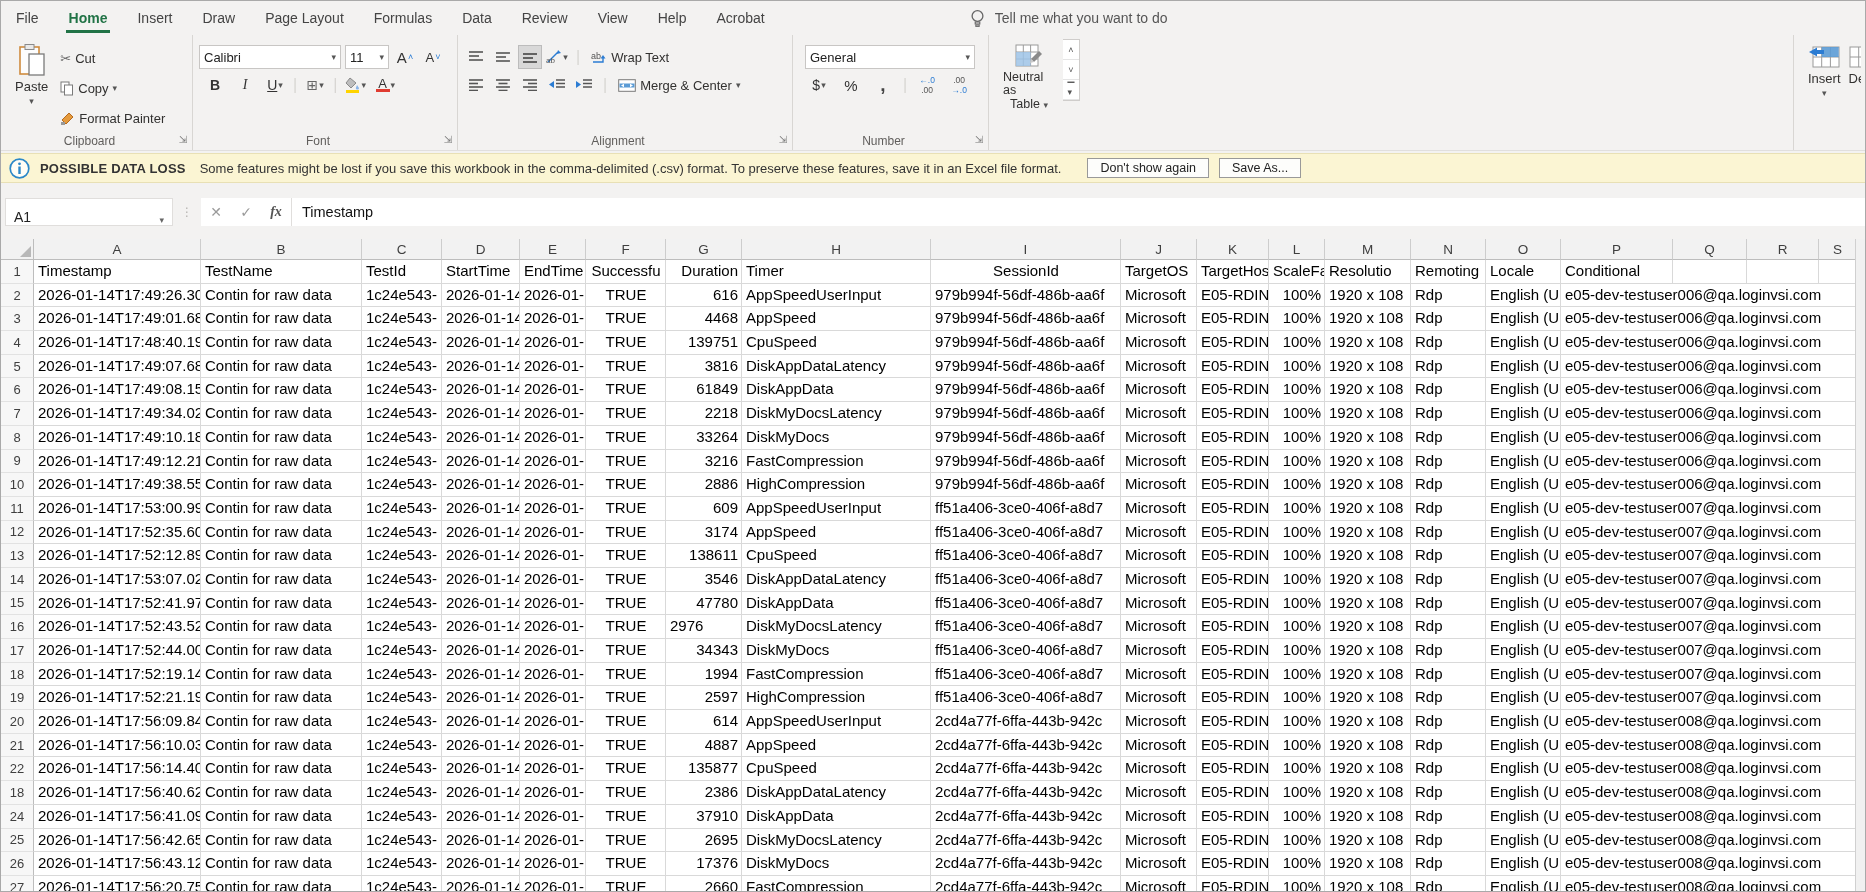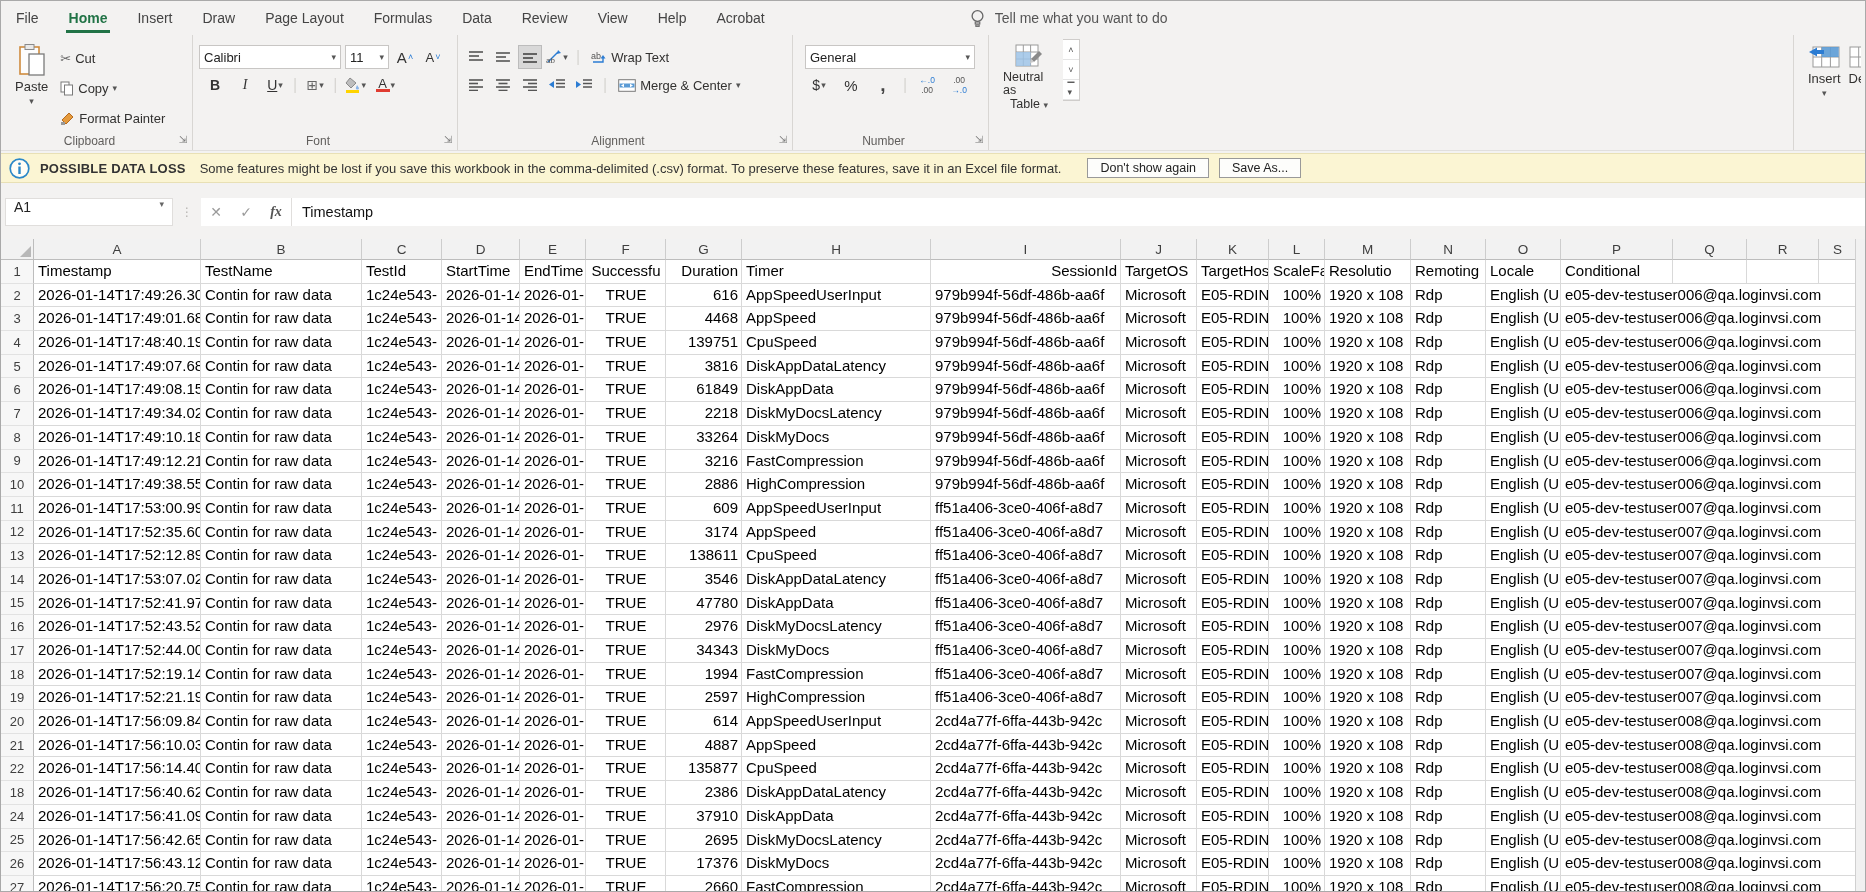--- a/index.html
+++ b/index.html
@@ -37,21 +37,21 @@
   .gal-scroll div { height:20px; display:flex; align-items:center; justify-content:center; font-size:9px; color:#555; border-bottom:1px solid #e5e5e5; }
 
   
   .msgbar { height:30px; margin-top:2px; background:#FBF5D3; border-top:1px solid #e8e0b5; border-bottom:1px solid #e8e0b5; display:flex; align-items:center; flex:none; padding-left:8px; font-size:13px; color:#333; }
   .msg-title { font-weight:bold; margin:0 14px 0 10px; letter-spacing:.2px; }
   .msg-btn { background:#fdfdfb; border:1px solid #999; padding:2px 12px; font-size:12.5px; color:#222; margin-left:10px; white-space:nowrap; }
   .msg-btn:first-of-type { margin-left:26px; }
 
   
   .formulabar { height:56px; background:#f3f2f1; display:flex; align-items:center; padding:14px 0 12px 4px; flex:none; gap:0; }
-  .namebox { width:168px; height:28px; background:#fff; border:1px solid #e0dedc; display:flex; align-items:flex-start; font-size:14px; color:#222; padding-left:8px; justify-content:space-between; }
+  .namebox { width:168px; height:28px; background:#fff; border:1px solid #e0dedc; display:flex; align-items:flex-end; font-size:14px; color:#222; padding-left:8px; justify-content:space-between; }
   .namebox .chev { padding-right:8px; color:#666; }
   .fdots { color:#b5b3b1; font-size:12px; padding:0 8px; letter-spacing:0; }
   .fbtns { display:flex; align-items:center; gap:0; height:28px; background:#fff; border-right:1px solid #e0dedc; }
   .fbtn { width:30px; text-align:center; color:#9a9a9a; font-size:14px; }
   .fx { font-style:italic; font-family:"Liberation Serif","DejaVu Serif",serif; color:#555; font-weight:bold; }
   .finput { flex:1; height:28px; background:#fff; display:flex; align-items:center; font-size:14.5px; color:#111; padding-left:10px; }
 
   
   .gridwrap { flex:1; background:#fff; overflow:hidden; position:relative; display:flex; flex-direction:column; }
   .colhdrs { display:flex; height:21px; flex:none; }
@@ -441,21 +441,21 @@
         <div class="gr">
           <div class="rownum">1</div>
           <div class="cell" style="width: 167px; text-align: left;">Timestamp</div>
           <div class="cell" style="width: 161px; text-align: left;">TestName</div>
           <div class="cell" style="width: 80px; text-align: left;">TestId</div>
           <div class="cell" style="width: 78px; text-align: left;">StartTime</div>
           <div class="cell" style="width: 66px; text-align: left;">EndTime</div>
           <div class="cell" style="width: 80px; text-align: center;">Successfu</div>
           <div class="cell" style="width: 76px; text-align: right;">Duration</div>
           <div class="cell" style="width: 189px; text-align: left;">Timer</div>
-          <div class="cell" style="width: 190px; text-align: right;">SessionId</div>
+          <div class="cell" style="width: 190px; text-align: center;">SessionId</div>
           <div class="cell" style="width: 76px; text-align: left;">TargetOS</div>
           <div class="cell" style="width: 72px; text-align: left;">TargetHos</div>
           <div class="cell" style="width: 56px; text-align: right;">ScaleFacto</div>
           <div class="cell" style="width: 86px; text-align: left;">Resolutio</div>
           <div class="cell" style="width: 75px; text-align: left;">Remoting</div>
           <div class="cell" style="width: 75px; text-align: left;">Locale</div>
           <div class="cell" style="width: 112px; text-align: left;">Conditional</div>
           <div class="cell" style="width: 74px; text-align: left;"></div>
           <div class="cell" style="width: 72px; text-align: left;"></div>
           <div class="cell" style="width: 38px; text-align: left;"></div>
@@ -727,21 +727,21 @@
           <div class="cell spill" style="width: 296px; text-align: left;">e05-dev-testuser007@qa.loginvsi.com</div>
         </div>
         <div class="gr">
           <div class="rownum">16</div>
           <div class="cell" style="width: 167px; text-align: left;">2026-01-14T17:52:43.520</div>
           <div class="cell" style="width: 161px; text-align: left;">Contin for raw data</div>
           <div class="cell" style="width: 80px; text-align: left;">1c24e543-</div>
           <div class="cell" style="width: 78px; text-align: left;">2026-01-14</div>
           <div class="cell" style="width: 66px; text-align: left;">2026-01-14</div>
           <div class="cell" style="width: 80px; text-align: center;">TRUE</div>
-          <div class="cell" style="width: 76px; text-align: right;">2976</div>
+          <div class="cell" style="width: 76px; text-align: left;">2976</div>
           <div class="cell" style="width: 189px; text-align: left;">DiskMyDocsLatency</div>
           <div class="cell" style="width: 190px; text-align: left;">ff51a406-3ce0-406f-a8d7</div>
           <div class="cell" style="width: 76px; text-align: left;">Microsoft</div>
           <div class="cell" style="width: 72px; text-align: left;">E05-RDINF</div>
           <div class="cell" style="width: 56px; text-align: right;">100%</div>
           <div class="cell" style="width: 86px; text-align: left;">1920 x 108</div>
           <div class="cell" style="width: 75px; text-align: left;">Rdp</div>
           <div class="cell" style="width: 75px; text-align: left;">English (U</div>
           <div class="cell spill" style="width: 296px; text-align: left;">e05-dev-testuser007@qa.loginvsi.com</div>
         </div>

